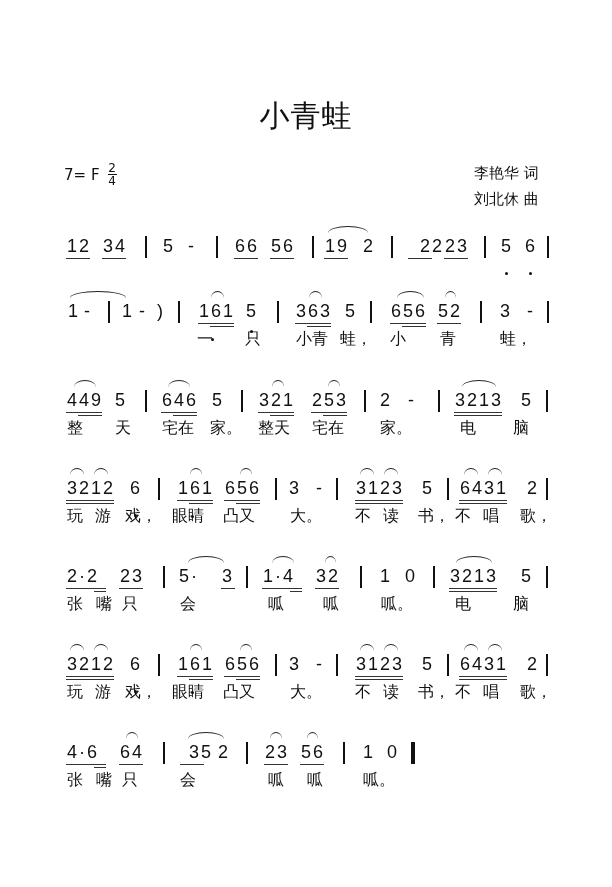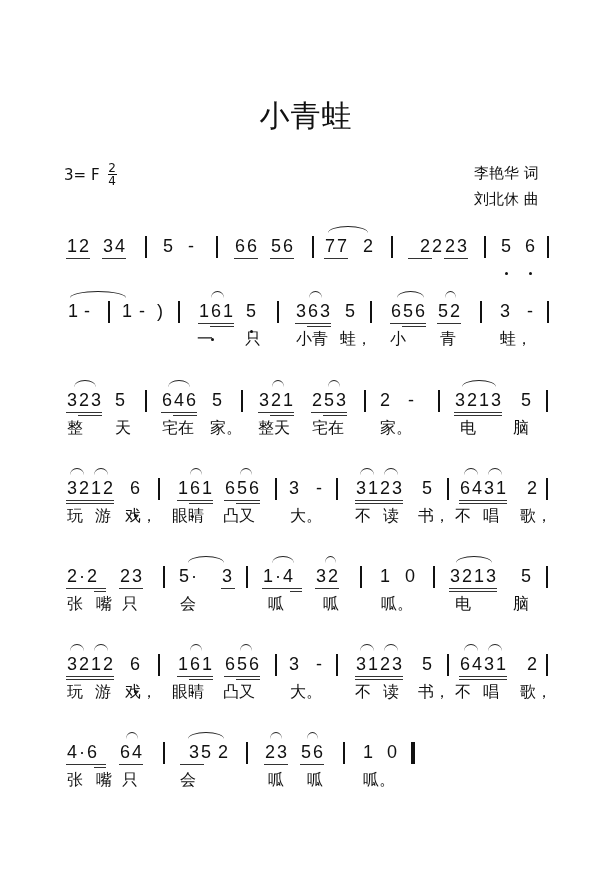--- a/index.html
+++ b/index.html
@@ -20,41 +20,41 @@
   .ul{position:absolute;height:0;border-top:1.4px solid #333;}
   .dot{position:absolute;width:3px;height:3px;border-radius:50%;background:#111;}
   .slur{position:absolute;border-top:1.4px solid #222;border-radius:50% 50% 0 0 / 100% 100% 0 0;height:6px;}
 </style>
 </head>
 <body>
 
 <div class="title">小青蛙</div>
 
 <div class="keysig">
-  <span>3= F</span>
+  <span>7= F</span>
   <span class="frac">
     <span>2</span>
     <span class="bar"></span>
     <span>4</span>
   </span>
 </div>
 
 <div class="credits">
   <div>李艳华 词</div>
   <div>刘北休 曲</div>
 </div>
 
 <div class="score" id="score">
     <div class="el note" style="left: 67px; top: 237px;">12</div>
     <div class="el note" style="left: 103px; top: 237px;">34</div>
     <div class="el note" style="left: 163px; top: 237px;">5</div>
     <div class="el note" style="left: 188px; top: 237px;">-</div>
     <div class="el note" style="left: 235px; top: 237px;">66</div>
     <div class="el note" style="left: 271px; top: 237px;">56</div>
-    <div class="el note" style="left: 325px; top: 237px;">77</div>
+    <div class="el note" style="left: 325px; top: 237px;">19</div>
     <div class="el note" style="left: 363px; top: 237px;">2</div>
     <div class="el note" style="left: 420px; top: 237px;">22</div>
     <div class="el note" style="left: 445px; top: 237px;">23</div>
     <div class="el note" style="left: 501px; top: 237px;">5</div>
     <div class="el note" style="left: 525px; top: 237px;">6</div>
     <div class="barline" style="left: 145px; top: 236px;"></div>
     <div class="barline" style="left: 216px; top: 236px;"></div>
     <div class="barline" style="left: 312px; top: 236px;"></div>
     <div class="barline" style="left: 391px; top: 236px;"></div>
     <div class="barline" style="left: 484px; top: 236px;"></div>
@@ -102,21 +102,21 @@
     <div class="slur" style="left: 309px; width: 13px; top: 291px;"></div>
     <div class="slur" style="left: 397px; width: 27px; top: 291px;"></div>
     <div class="slur" style="left: 445px; width: 11px; top: 291px;"></div>
     <div class="el lyric" style="left: 197px; top: 331px;">一</div>
     <div class="el lyric" style="left: 245px; top: 331px;">只</div>
     <div class="el lyric" style="left: 296px; top: 331px;">小青</div>
     <div class="el lyric" style="left: 340px; top: 331px;">蛙，</div>
     <div class="el lyric" style="left: 390px; top: 331px;">小</div>
     <div class="el lyric" style="left: 440px; top: 331px;">青</div>
     <div class="el lyric" style="left: 500px; top: 331px;">蛙，</div>
-    <div class="el note" style="left: 67px; top: 391px;">323</div>
+    <div class="el note" style="left: 67px; top: 391px;">449</div>
     <div class="el note" style="left: 115px; top: 391px;">5</div>
     <div class="el note" style="left: 162px; top: 391px;">646</div>
     <div class="el note" style="left: 212px; top: 391px;">5</div>
     <div class="el note" style="left: 259px; top: 391px;">321</div>
     <div class="el note" style="left: 312px; top: 391px;">253</div>
     <div class="el note" style="left: 380px; top: 391px;">2</div>
     <div class="el note" style="left: 408px; top: 391px;">-</div>
     <div class="el note" style="left: 455px; top: 391px;">3213</div>
     <div class="el note" style="left: 521px; top: 391px;">5</div>
     <div class="barline" style="left: 145px; top: 390px;"></div>

